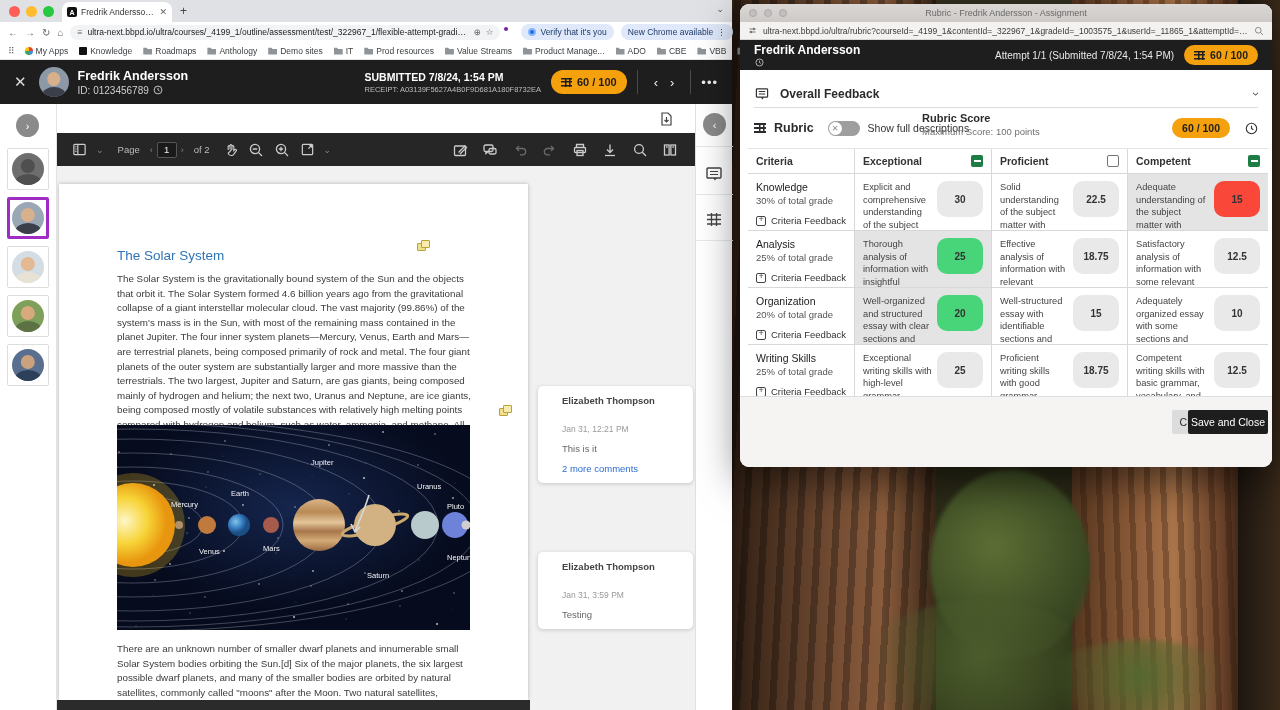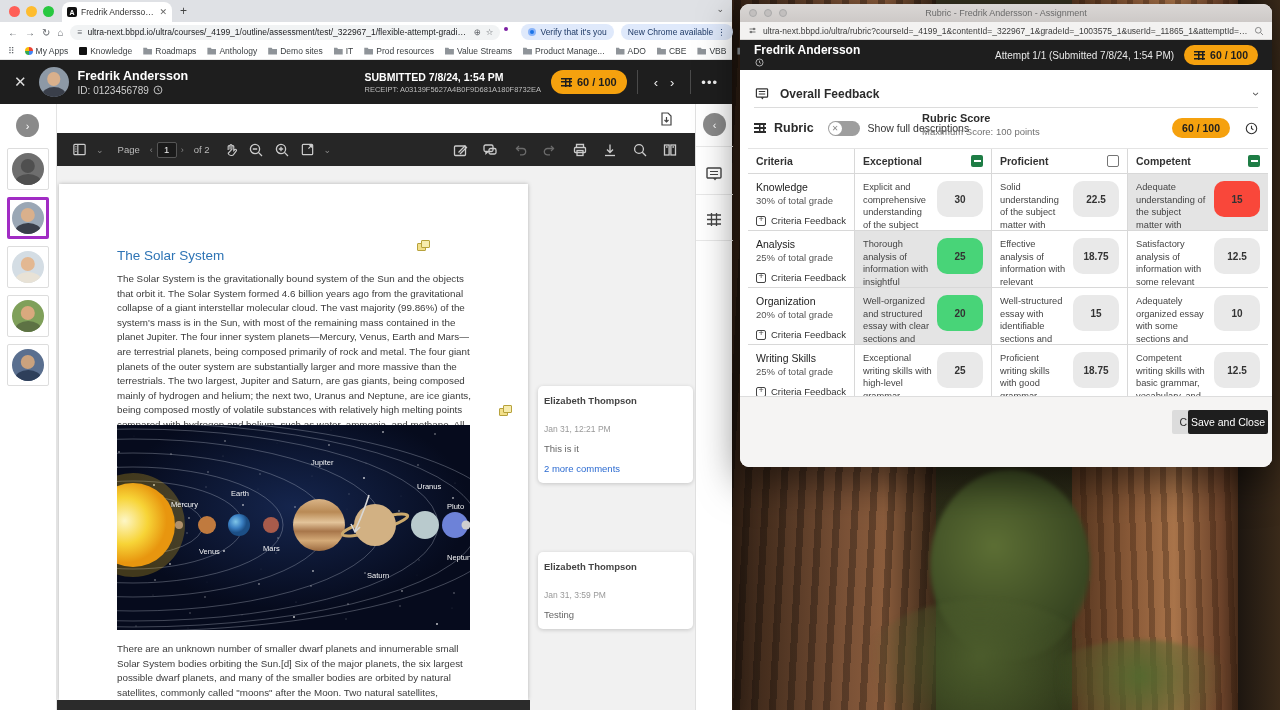--- a/index.html
+++ b/index.html
@@ -150,21 +150,21 @@
   .doc-para { position:absolute; left:58px; width:357px; font-size:9.8px; line-height:14.6px; color:#3b3b3b; }
   #doc-para1 { top:88px; }
   #doc-para2 { top:458px; }
   #solar-img { position:absolute; left:58px; top:241px; width:353px; height:205px; }
   .cmark { position:absolute; width:13px; height:11px; }
   .cmark i { position:absolute; width:9px; height:8px; background:#f3e08a; border:1px solid #b7a23c; border-radius:1px; }
   .cmark i:first-child { left:0; top:3px; } .cmark i:last-child { left:4px; top:0; background:#f7ecae; }
   #cmark1 { left:358px; top:56px; } #cmark2 { left:440px; top:221px; }
 
   .comment-card { position:absolute; left:481px; width:155px; background:#fff; border-radius:5px;
-    box-shadow:0 1px 4px rgba(0,0,0,.18); padding:9px 6px; }
+    box-shadow:0 1px 4px rgba(0,0,0,.18); padding:9px 24px; }
   .cc-author { font-size:9.5px; font-weight:bold; color:#444; }
   .cc-time { font-size:8.5px; color:#999; margin-top:18px; }
   .cc-text { font-size:9.5px; color:#666; margin-top:9px; }
   .cc-link { font-size:9.5px; color:#2c6bd1; margin-top:9px; }
 
   
   #rubric-win { position:absolute; left:740px; top:4px; width:532px; height:463px; background:#fff;
     border-radius:9px; box-shadow:0 14px 40px rgba(0,0,0,.55); overflow:hidden; }
   #rw-titlebar { height:18px; background:linear-gradient(#dad7d5,#cdc9c7); display:flex; align-items:center; position:relative; }
   .rtl { width:8px; height:8px; border-radius:50%; background:#c2bfbe; border:.5px solid #aaa; margin-left:7px; }

